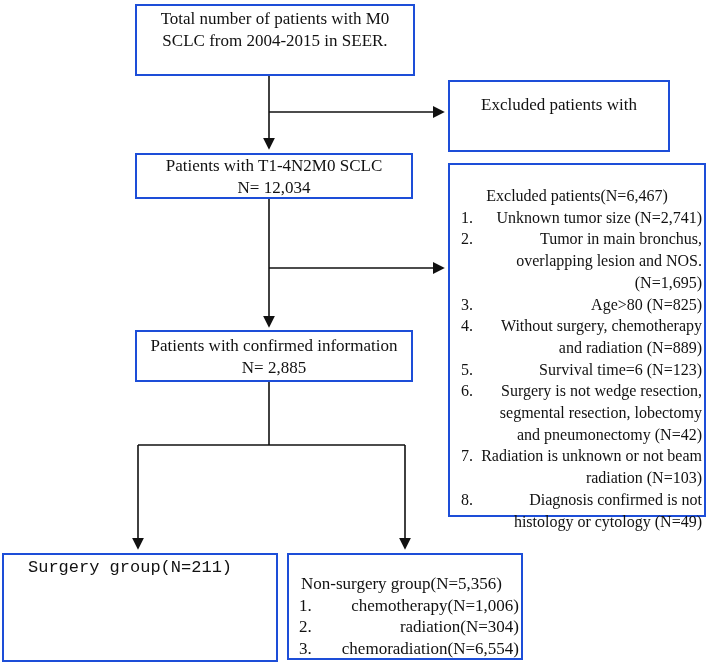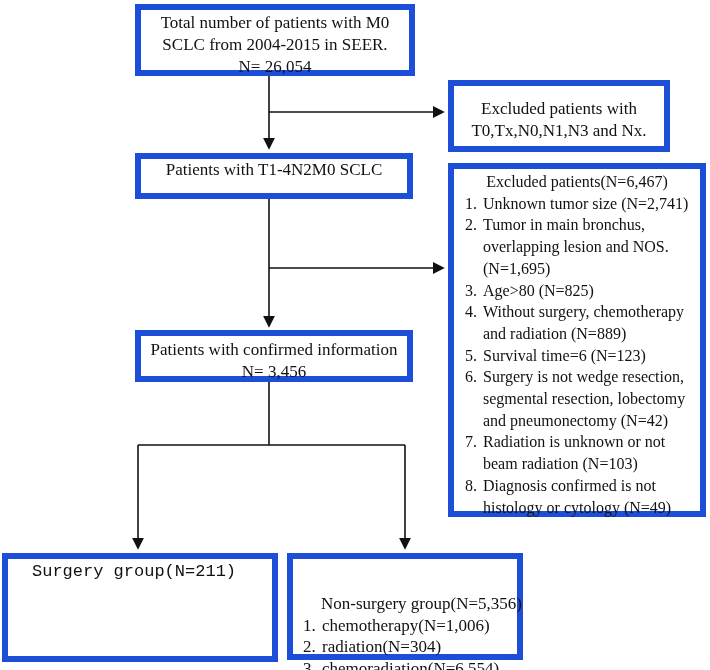--- a/index.html
+++ b/index.html
@@ -17,49 +17,50 @@
     overflow: hidden;
   }
   .connectors {
     position: absolute;
     left: 0; top: 0;
     width: 710px; height: 670px;
     pointer-events: none;
   }
   .box {
     position: absolute;
-    border: 6px solid #1d4ed8;
+    border: 2px solid #1d4ed8;
     background: #ffffff;
     box-sizing: border-box;
     font-size: 17px;
   }
   .box.centered { text-align: center; }
   .line { line-height: 22px; white-space: nowrap; }
 
   #box-total      { left: 135px; top: 4px;   width: 280px; height: 72px;  padding-top: 2px; }
   #box-excl-stage { left: 448px; top: 80px;  width: 222px; height: 72px;  padding-top: 12px; }
   #box-t14        { left: 135px; top: 153px; width: 278px; height: 46px;  padding-top: 0px; }
-  #box-excl-list  { left: 448px; top: 163px; width: 258px; height: 354px; padding-top: 2px; font-size: 16px; }
+  #box-excl-list  { left: 448px; top: 163px; width: 258px; height: 354px; padding-top: 20px; font-size: 16px; }
   #box-confirmed  { left: 135px; top: 330px; width: 278px; height: 52px;  padding-top: 3px; }
   #box-surgery    { left: 2px;   top: 553px; width: 276px; height: 109px; padding-top: 2px; }
   #box-nonsurgery { left: 287px; top: 553px; width: 236px; height: 107px; padding-top: 18px; }
 
   .group-title { line-height: 21.6px; white-space: nowrap; }
   #box-excl-list .group-title { text-align: center; line-height: 21.7px; }
   #box-surgery .group-title { padding-left: 24px; font-family: Liberation Mono, monospace; }
-  #box-nonsurgery .group-title { padding-left: 28px; margin-top: 16px; }
+  #box-nonsurgery .group-title { padding-left: 12px; }
 
   ol.flow-list {
     margin: 0;
     padding: 0 2px 0 27px;
     list-style: decimal outside;
   }
   ol.flow-list li {
     line-height: 21.6px;
     padding-left: 2px;
+    text-align: right;
   }
   #box-excl-list ol.flow-list li { line-height: 21.7px; }
 </style>
 </head>
 <body>
 
 <div class="canvas">
 
   <svg class="connectors" viewBox="0 0 710 670" xmlns="http://www.w3.org/2000/svg">
     <defs>
@@ -75,49 +76,48 @@
       <path d="M269,382 V445"></path>
       <path d="M138,445 H405"></path>
       <path d="M138,445 V548" marker-end="url(#arrow)"></path>
       <path d="M405,445 V548" marker-end="url(#arrow)"></path>
     </g>
   </svg>
 
   <div class="box centered" id="box-total">
     <div class="line">Total number of patients with M0</div>
     <div class="line">SCLC from 2004-2015 in SEER.</div>
-    <div class="line">N= 26,054</div>
   </div>
 
   <div class="box centered" id="box-excl-stage">
     <div class="line">Excluded patients with</div>
-    <div class="line">T0,Tx,N0,N1,N3 and Nx.</div>
   </div>
 
   <div class="box centered" id="box-t14">
     <div class="line">Patients with T1-4N2M0 SCLC</div>
+    <div class="line">N= 12,034</div>
   </div>
 
   <div class="box" id="box-excl-list">
     <div class="group-title">Excluded patients(N=6,467)</div>
     <ol class="flow-list">
         <li>Unknown tumor size (N=2,741)</li>
         <li>Tumor in main bronchus, overlapping lesion and NOS. (N=1,695)</li>
         <li>Age&gt;80 (N=825)</li>
         <li>Without surgery, chemotherapy and radiation (N=889)</li>
         <li>Survival time=6 (N=123)</li>
         <li>Surgery is not wedge resection, segmental resection, lobectomy and pneumonectomy (N=42)</li>
         <li>Radiation is unknown or not beam radiation (N=103)</li>
         <li>Diagnosis confirmed is not histology or cytology (N=49)</li>
       </ol>
   </div>
 
   <div class="box centered" id="box-confirmed">
     <div class="line">Patients with confirmed information</div>
-    <div class="line">N= 3,456</div>
+    <div class="line">N= 2,885</div>
   </div>
 
   <div class="box" id="box-surgery">
     <div class="group-title">Surgery group(N=211)</div>
   </div>
 
   <div class="box" id="box-nonsurgery">
     <div class="group-title">Non-surgery group(N=5,356)</div>
     <ol class="flow-list">
         <li>chemotherapy(N=1,006)</li>

